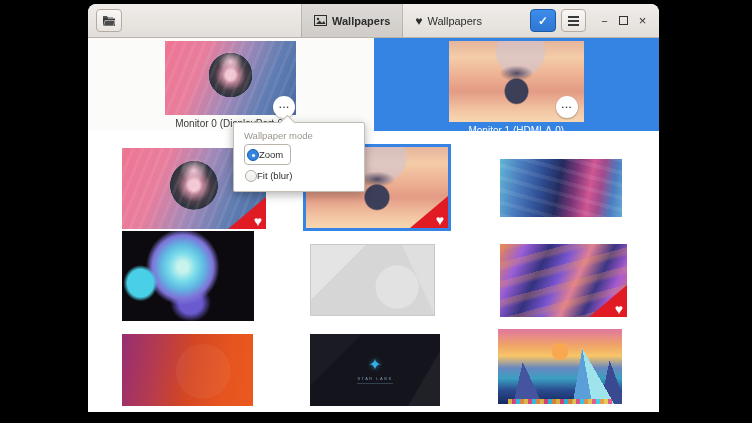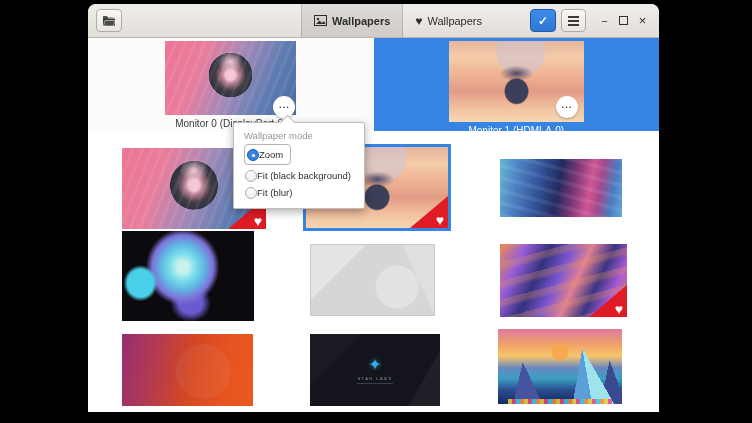--- a/index.html
+++ b/index.html
@@ -267,21 +267,17 @@
 
   <div class="popover">
     <div class="arrow"></div>
     <div class="pop-title">Wallpaper mode</div>
     <label class="radio-row focused">
       <span class="radio on"></span>
       <span>Zoom</span>
     </label>
     <label class="radio-row">
       <span class="radio"></span>
-      <span>Fit (black background)</span>
-    </label>
-    <label class="radio-row">
-      <span class="radio"></span>
       <span>Fit (blur)</span>
     </label>
   </div>
 
 </div>
 
 </body></html>

